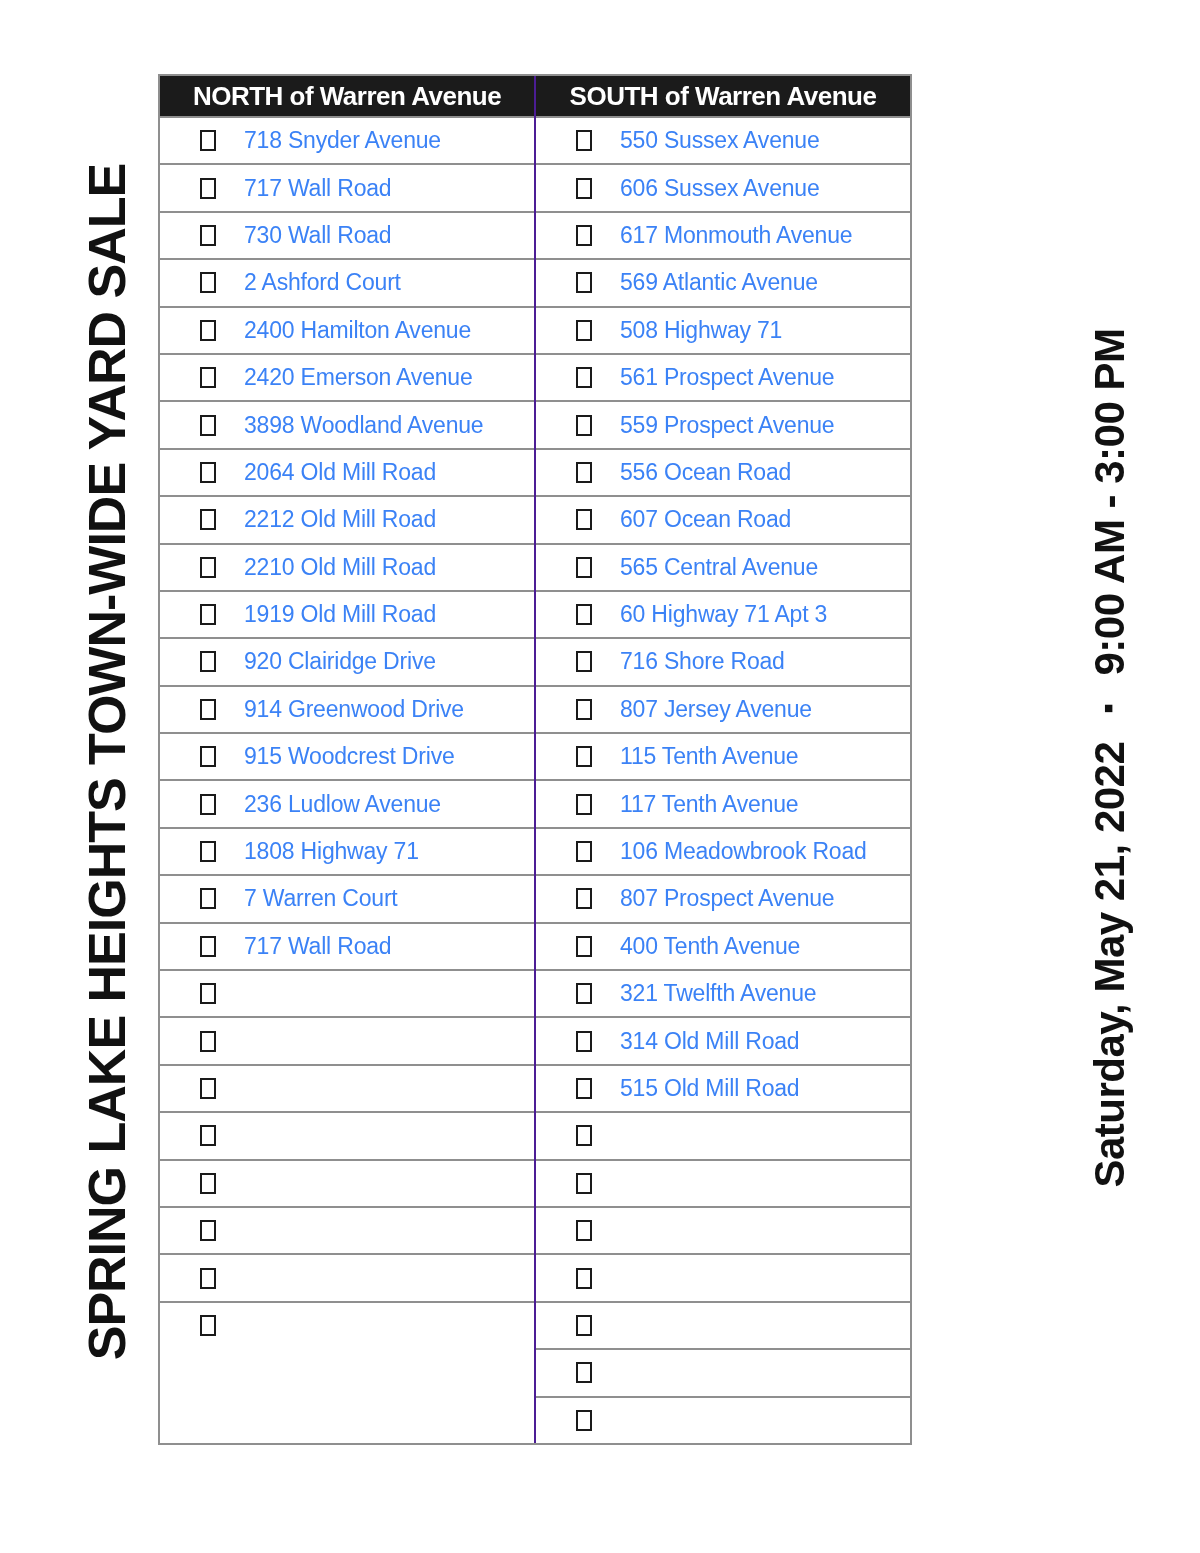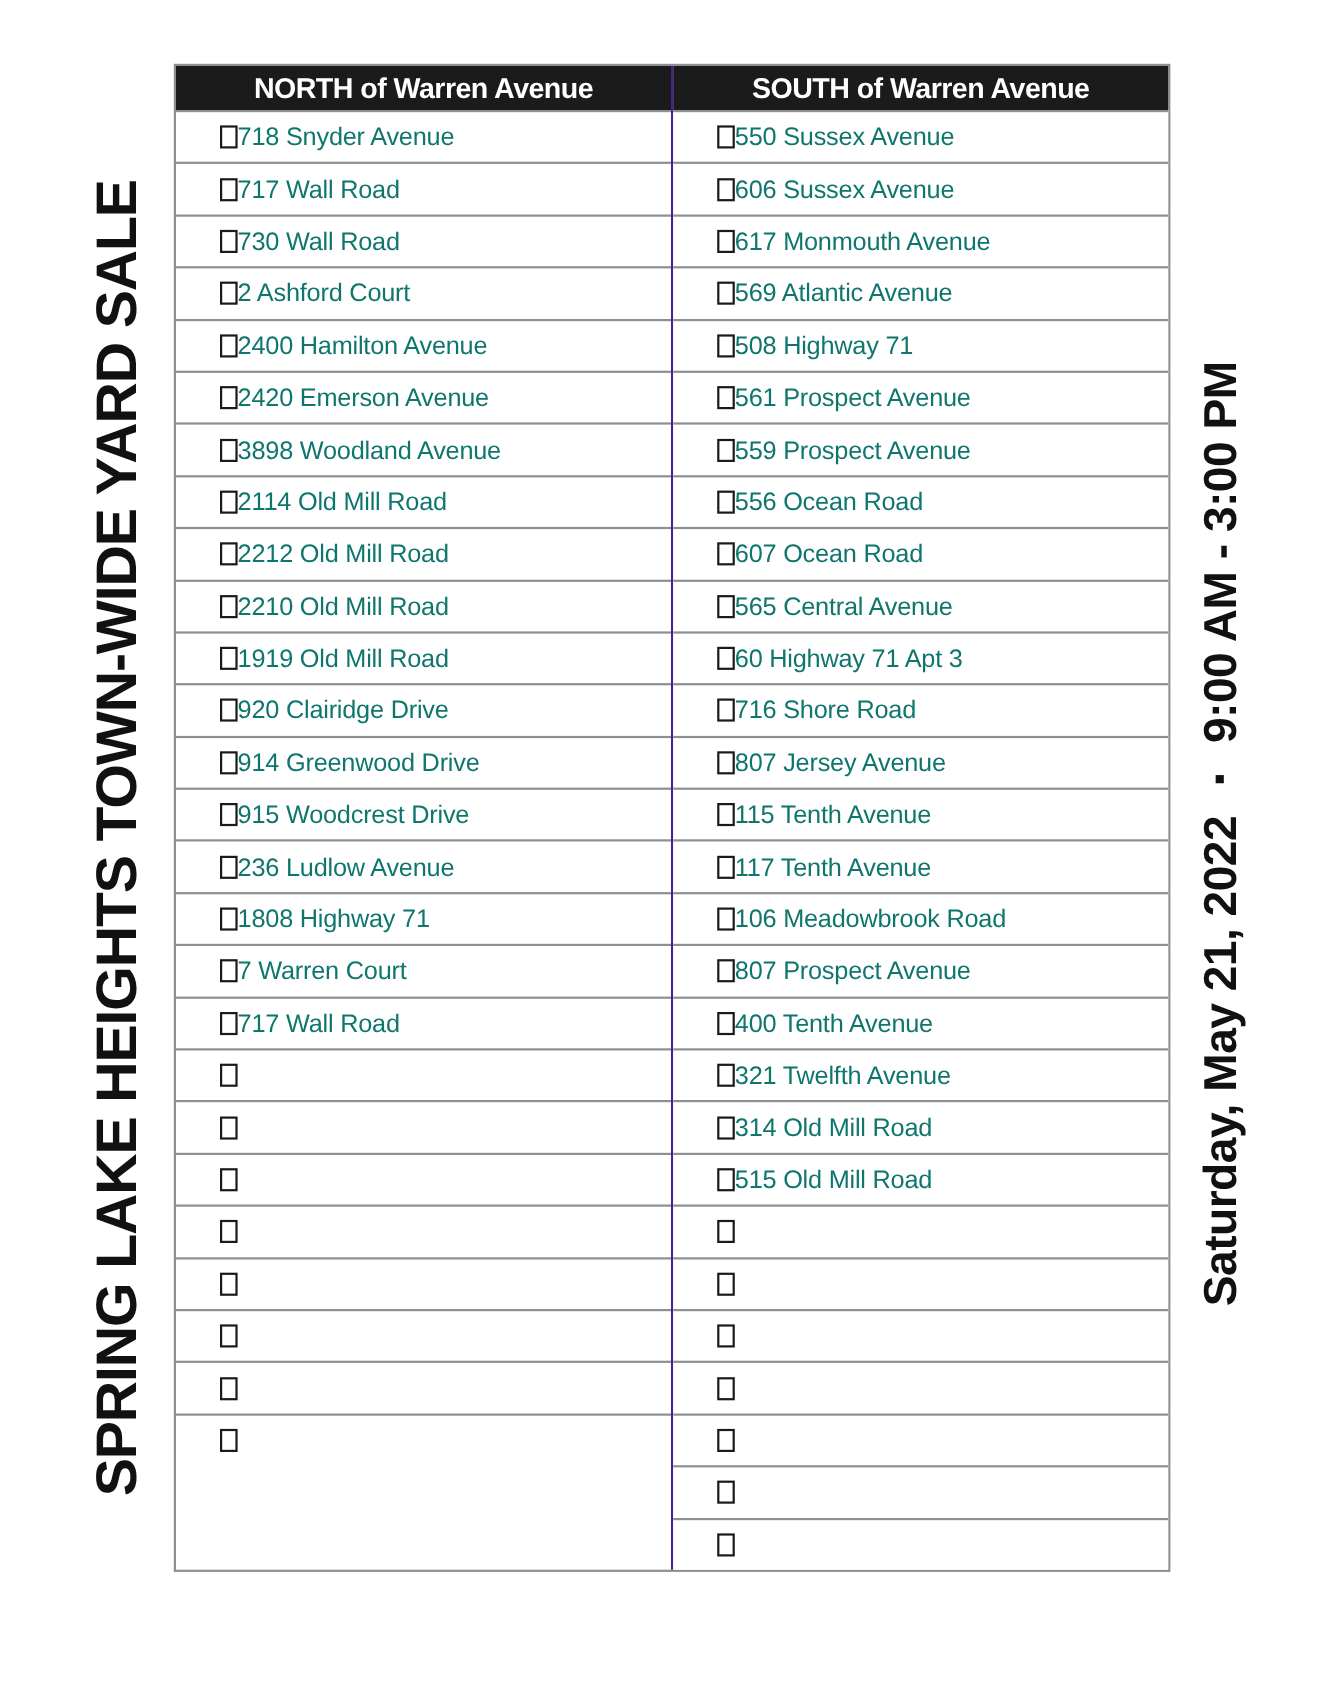--- a/index.html
+++ b/index.html
@@ -38,22 +38,22 @@
     display: inline-block;
     margin: 0 28px;
     vertical-align: 6px;
     font-size: 30px;
   }
 
   
   .table {
     position: absolute;
     left: 158px;
-    top: 58px;
-    width: 906px;
+    top: 74px;
+    width: 754px;
     display: flex;
     border: 2px solid #8f8f8f;
     background: #ffffff;
   }
   .col { flex: 1 1 0; min-width: 0; }
   .col + .col { border-left: 2px solid #4c1d95; }
   .col-header {
     height: 40px;
     background: #1b1b1b;
     color: #ffffff;
@@ -73,22 +73,23 @@
     background: #ffffff;
   }
   .checkbox {
     width: 16px;
     height: 21px;
     border: 2.5px solid #1a1a1a;
     background: #ffffff;
     flex: 0 0 auto;
   }
   .row-label {
+    margin-left: 28px;
     font-size: 23px;
-    color: #0f766e;
+    color: #3b82f6;
     white-space: nowrap;
     letter-spacing: -0.2px;
   }
 </style>
 </head>
 <body>
 
 <div class="page">
 
   <div class="vtext title">
@@ -122,21 +123,21 @@
           <div class="row">
             <span class="checkbox"></span>
             <span class="row-label">2420 Emerson Avenue</span>
           </div>
           <div class="row">
             <span class="checkbox"></span>
             <span class="row-label">3898 Woodland Avenue</span>
           </div>
           <div class="row">
             <span class="checkbox"></span>
-            <span class="row-label">2114 Old Mill Road</span>
+            <span class="row-label">2064 Old Mill Road</span>
           </div>
           <div class="row">
             <span class="checkbox"></span>
             <span class="row-label">2212 Old Mill Road</span>
           </div>
           <div class="row">
             <span class="checkbox"></span>
             <span class="row-label">2210 Old Mill Road</span>
           </div>
           <div class="row">

